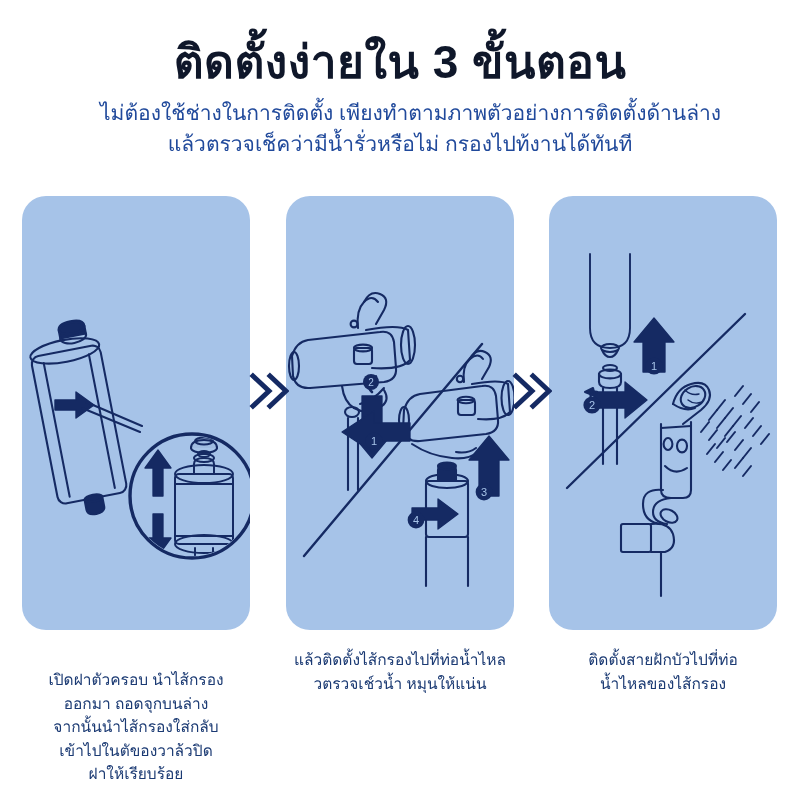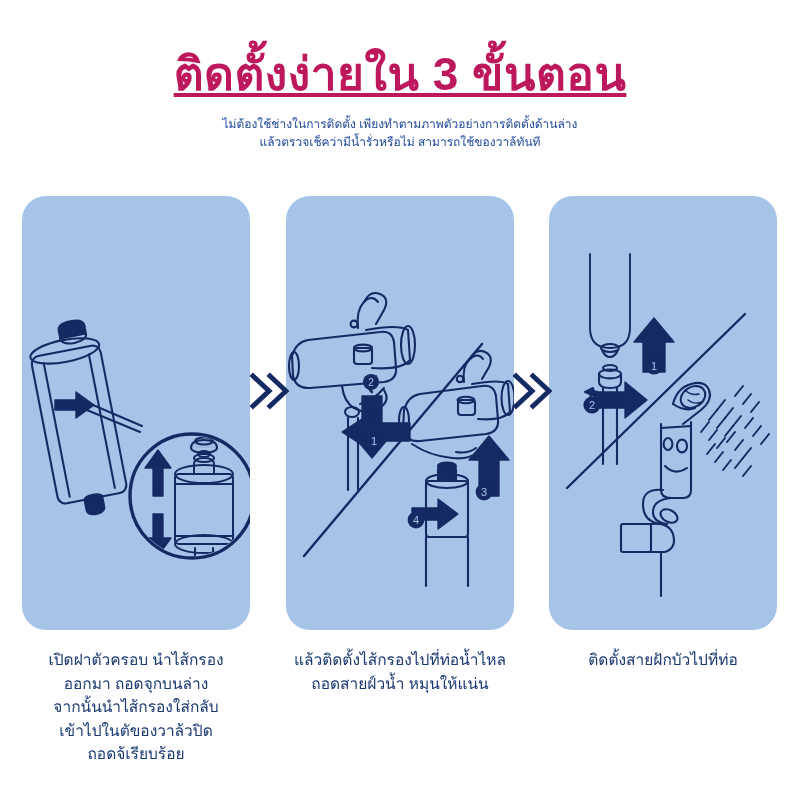--- a/index.html
+++ b/index.html
@@ -25,30 +25,29 @@
 
   
   .header {
     width: 100%;
     padding-top: 34px;
     text-align: center;
   }
   .title {
     font-size: 46px;
     font-weight: bold;
-    color: #be185d;
+    color: #0f172a;
     letter-spacing: 0.5px;
     line-height: 1.06;
-    margin: 16px;
+    margin: 4px;
     padding: 0 40px;
-    text-decoration: underline;
   }
   .subtitle {
     margin: 10px auto 0 auto;
-    font-size: 12px;
+    font-size: 21px;
     color: #20499B;
     line-height: 1.5;
     max-width: 600px;
     font-weight: normal;
   }
   .subtitle .sub-line {
     display: block;
     white-space: nowrap;
   }
 
@@ -103,35 +102,35 @@
   }
   .caption {
     position: absolute;
     top: 0;
     width: 250px;
     text-align: center;
     color: #1B3A73;
     font-size: 15.5px;
     line-height: 1.52;
   }
-  .caption.k1 { left: 11px; }
+  .caption.k1 { left: 11px; margin-top: 20px; }
   .caption.k2 { left: 275px; }
   .caption.k3 { left: 538px; }
   .caption .cap-line { display: block; white-space: nowrap; }
 </style>
 </head>
 <body>
 
 <div class="infographic">
 
   <div class="header">
     <h1 class="title">ติดตั้งง่ายใน 3 ขั้นตอน</h1>
     <div class="subtitle">
       <span class="sub-line">ไม่ต้องใช้ช่างในการติดตั้ง เพียงทำตามภาพตัวอย่างการติดตั้งด้านล่าง</span>
-      <span class="sub-line">แล้วตรวจเช็คว่ามีน้ำรั่วหรือไม่  สามารถใช้ของวาล้ทันที</span>
+      <span class="sub-line">แล้วตรวจเช็คว่ามีน้ำรั่วหรือไม่  กรองไปท้งานได้ทันที</span>
     </div>
   </div>
 
   <div class="panels">
 
     <div class="panel p1">
       <svg viewBox="0 0 228 434">
         <g fill="none" stroke="#152A63" stroke-width="2.1" stroke-linecap="round" stroke-linejoin="round">
 
           <g transform="rotate(-11 72 300)">
@@ -380,24 +379,25 @@
       </g>
     </svg>
   </div>
 
   <div class="captions">
     <div class="caption k1">
       <span class="cap-line">เปิดฝาตัวครอบ นำไส้กรอง</span>
       <span class="cap-line">ออกมา  ถอดจุกบนล่าง</span>
       <span class="cap-line">จากนั้นนำไส้กรองใส่กลับ</span>
       <span class="cap-line">เข้าไปในตัของวาล้วปิด</span>
-      <span class="cap-line">ถอดจ้เรียบร้อย</span>
+      <span class="cap-line">ฝาให้เรียบร้อย</span>
     </div>
     <div class="caption k2">
       <span class="cap-line">แล้วติดตั้งไส้กรองไปที่ท่อน้ำไหล</span>
-      <span class="cap-line">ถอดสายฝ์วน้ำ หมุนให้แน่น</span>
+      <span class="cap-line">วตรวจเช์วน้ำ หมุนให้แน่น</span>
     </div>
     <div class="caption k3">
       <span class="cap-line">ติดตั้งสายฝักบัวไปที่ท่อ</span>
+      <span class="cap-line">น้ำไหลของไส้กรอง</span>
     </div>
   </div>
 
 </div>
 
 </body></html>

